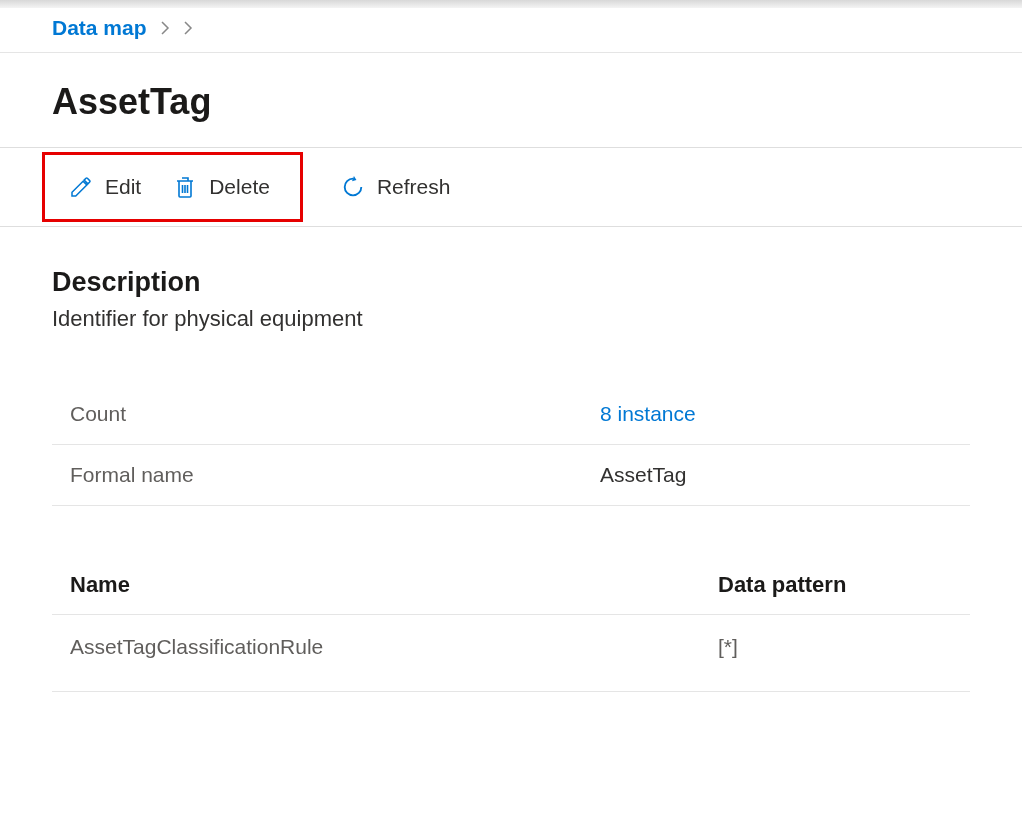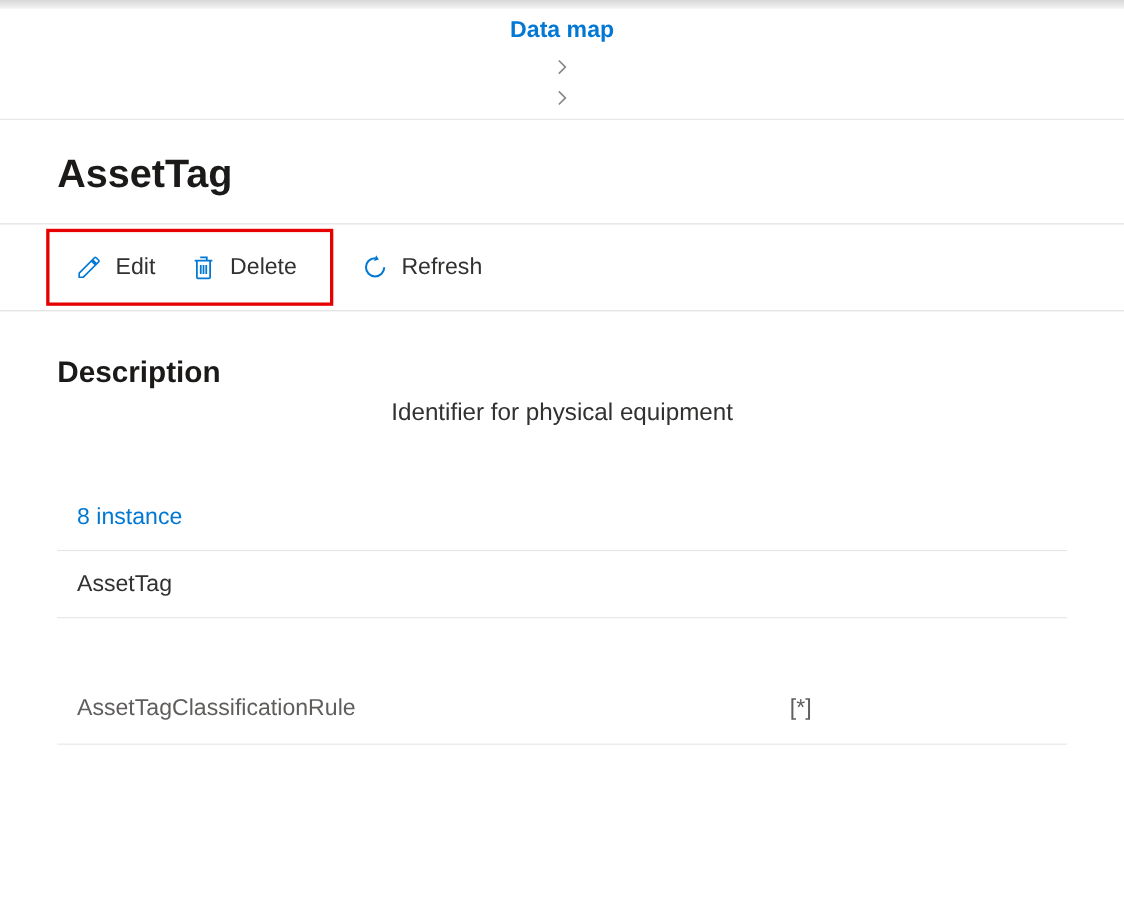--- a/index.html
+++ b/index.html
@@ -18,21 +18,20 @@
       height: 8px;
       background: linear-gradient(to bottom, #d8d8d8, #f4f4f4);
     }
     .breadcrumb {
       padding: 8px 52px 12px 52px;
       font-size: 21px;
       display: flex;
       align-items: center;
       gap: 14px;
       border-bottom: 1px solid #e5e5e5;
-      flex-direction: column;
     }
     .breadcrumb-link {
       color: #0078d4;
       font-weight: 600;
       cursor: pointer;
     }
     .breadcrumb-chevron {
       color: #888;
       font-size: 14px;
     }
@@ -48,21 +47,21 @@
       align-items: center;
       padding: 10px 52px;
       border-bottom: 1px solid #dedede;
       gap: 0;
     }
     .toolbar-highlight-box {
       border: 3px solid #e60000;
       display: flex;
       align-items: center;
       padding: 6px 14px 6px 8px;
-      margin: -6px 4px -6px -10px;
+      margin: -6px 16px -6px -10px;
       height: 70px;
     }
     .toolbar-btn {
       display: flex;
       align-items: center;
       gap: 12px;
       padding: 8px 16px;
       font-size: 21px;
       color: #323130;
       cursor: pointer;
@@ -82,21 +81,20 @@
       font-size: 27px;
       font-weight: 600;
       color: #1b1a19;
       margin-bottom: 8px;
     }
     .description-text {
       font-size: 22px;
       color: #323130;
       font-weight: 400;
       margin-bottom: 52px;
-      text-align: center;
     }
     .properties-table {
       margin-top: 14px;
       margin-bottom: 50px;
     }
     .prop-row {
       display: flex;
       align-items: center;
       padding: 18px 0 18px 18px;
       border-bottom: 1px solid #e5e5e5;
@@ -125,21 +123,21 @@
       border-bottom: 1px solid #e5e5e5;
       font-size: 22px;
       font-weight: 600;
       color: #1b1a19;
     }
     .rules-header .col-name {
       width: 648px;
     }
     .rules-row {
       display: flex;
-      padding: 20px 0 20px 18px;
+      padding: 20px 0 32px 18px;
       border-bottom: 1px solid #e5e5e5;
       font-size: 21px;
       color: #605e5c;
     }
     .rules-row .col-name {
       width: 648px;
     }
     svg {
       display: block;
     }
@@ -195,29 +193,35 @@
   </div>
 </div>
 
 <div class="content">
 
   <div class="section-title">Description</div>
   <div class="description-text">Identifier for physical equipment</div>
 
   <div class="properties-table">
     <div class="prop-row">
+      <div class="prop-label">Count</div>
       <div class="prop-value link">8 instance</div>
     </div>
     <div class="prop-row">
+      <div class="prop-label">Formal name</div>
       <div class="prop-value">AssetTag</div>
     </div>
   </div>
 
   <div class="rules-section">
     <div class="rules-table">
+      <div class="rules-header">
+        <div class="col-name">Name</div>
+        <div class="col-pattern">Data pattern</div>
+      </div>
       <div class="rules-row">
         <div class="col-name">AssetTagClassificationRule</div>
         <div class="col-pattern">[*]</div>
       </div>
     </div>
   </div>
 
 </div>
 
 </body></html>

